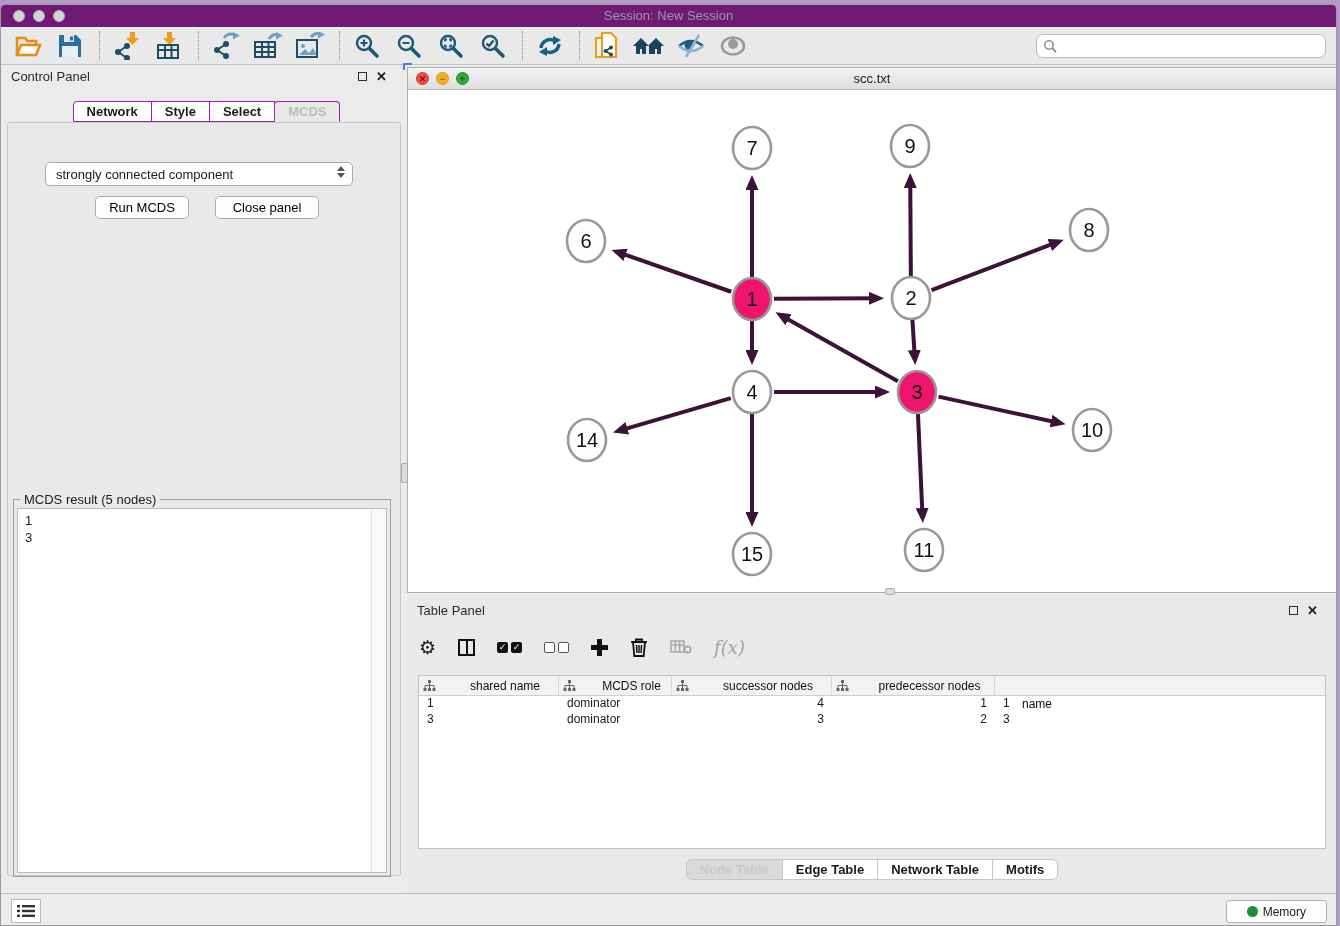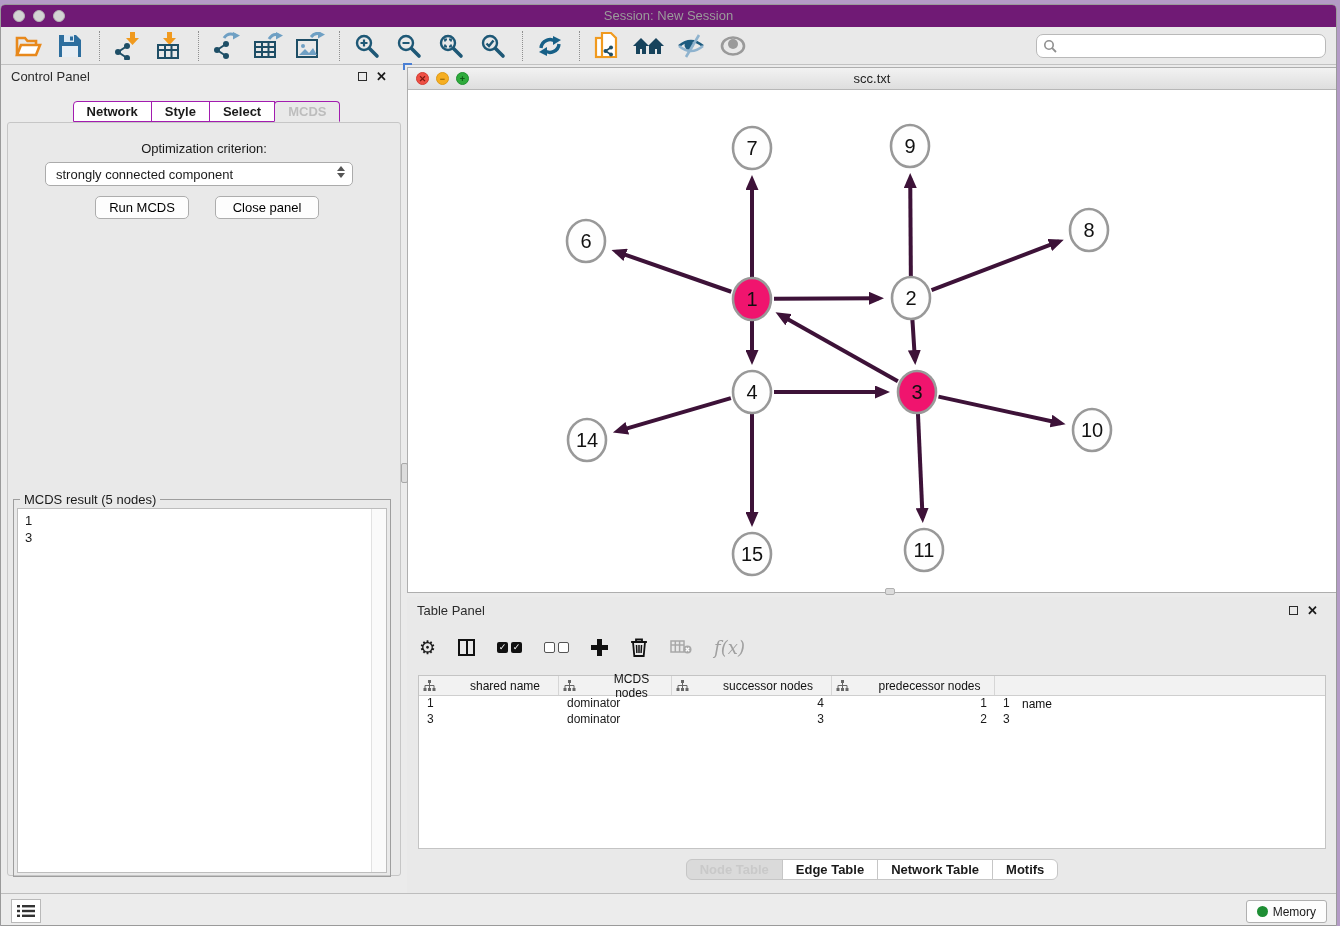--- a/index.html
+++ b/index.html
@@ -98,21 +98,21 @@
   .tp-tabs { position:absolute; left:0; width:931px; top:262px; display:flex; justify-content:center; }
   .btab { padding:2px 13px; font-size:13px; font-weight:600; background:#fff; border:1px solid #c6c6c6; margin-left:-1px; }
   .btab.active { background:#dadada; color:#c9c9c9; border-radius:6px 0 0 6px; }
   .btab:last-child { border-radius:0 6px 6px 0; }
 
   
   .statusbar { position:absolute; left:0; right:0; top:888px; height:34px; background:#ececec; border-top:1px solid #bdbdbd; }
   .list-btn { position:absolute; left:10px; top:5px; width:30px; height:24px; background:#fff;
               border:1px solid #b9b9b9; display:flex; align-items:center; justify-content:center; }
   .memory-btn { position:absolute; right:9px; top:6px; height:23px; background:#fdfdfd; border:1px solid #b0b0b0;
-                border-radius:3px; display:flex; align-items:center; gap:5px; padding:0 10px; font-size:12px; }
+                border-radius:3px; display:flex; align-items:center; gap:5px; padding:0 20px; font-size:12px; }
   .memdot { width:11px; height:11px; border-radius:50%; background:#1e8e34; }
 </style>
 </head>
 <body>
 
 <div id="app">
 
   <div class="titlebar">
     <div class="lights">
       <span class="dot"></span>
@@ -284,21 +284,20 @@
     <span class="float-btn"></span>
     <span class="close-btn">✕</span>
   </div>
   <div class="cp-tabs" id="cp-tabs">
       <span class="tab">Network</span>
       <span class="tab">Style</span>
       <span class="tab">Select</span>
       <span class="tab active">MCDS</span>
     </div>
   <div class="cp-body"></div>
-  <div class="opt-label">Optimization criterion:</div>
   <div class="dropdown">
     <span>strongly connected component</span>
     <span class="dd-stepper">
         <span class="dd-up"></span>
         <span class="dd-down"></span>
       </span>
   </div>
   <button class="btn" style="left:94px; top:191px; width:94px;">Run MCDS</button>
   <button class="btn" style="left:214px; top:191px; width:104px;">Close panel</button>
   <div class="groupbox">
@@ -453,21 +452,21 @@
             <span class="lbl">shared name</span>
           </div>
           <div class="th" style="width: 113px;">
             <svg width="13" height="12" viewBox="0 0 13 12">
               <rect x="5" y="0" width="3" height="3" fill="#666"></rect>
               <rect x="0.5" y="8" width="3" height="3" fill="#666"></rect>
               <rect x="5" y="8" width="3" height="3" fill="#666"></rect>
               <rect x="9.5" y="8" width="3" height="3" fill="#666"></rect>
               <path d="M6.5 3 V5.5 M2 8 V5.5 H11 V8 M6.5 5.5 V8" stroke="#666" stroke-width="1" fill="none"></path>
             </svg>
-            <span class="lbl">MCDS nodes</span>
+            <span class="lbl">MCDS role</span>
           </div>
           <div class="th" style="width: 160px;">
             <svg width="13" height="12" viewBox="0 0 13 12">
               <rect x="5" y="0" width="3" height="3" fill="#666"></rect>
               <rect x="0.5" y="8" width="3" height="3" fill="#666"></rect>
               <rect x="5" y="8" width="3" height="3" fill="#666"></rect>
               <rect x="9.5" y="8" width="3" height="3" fill="#666"></rect>
               <path d="M6.5 3 V5.5 M2 8 V5.5 H11 V8 M6.5 5.5 V8" stroke="#666" stroke-width="1" fill="none"></path>
             </svg>
             <span class="lbl">successor nodes</span>

